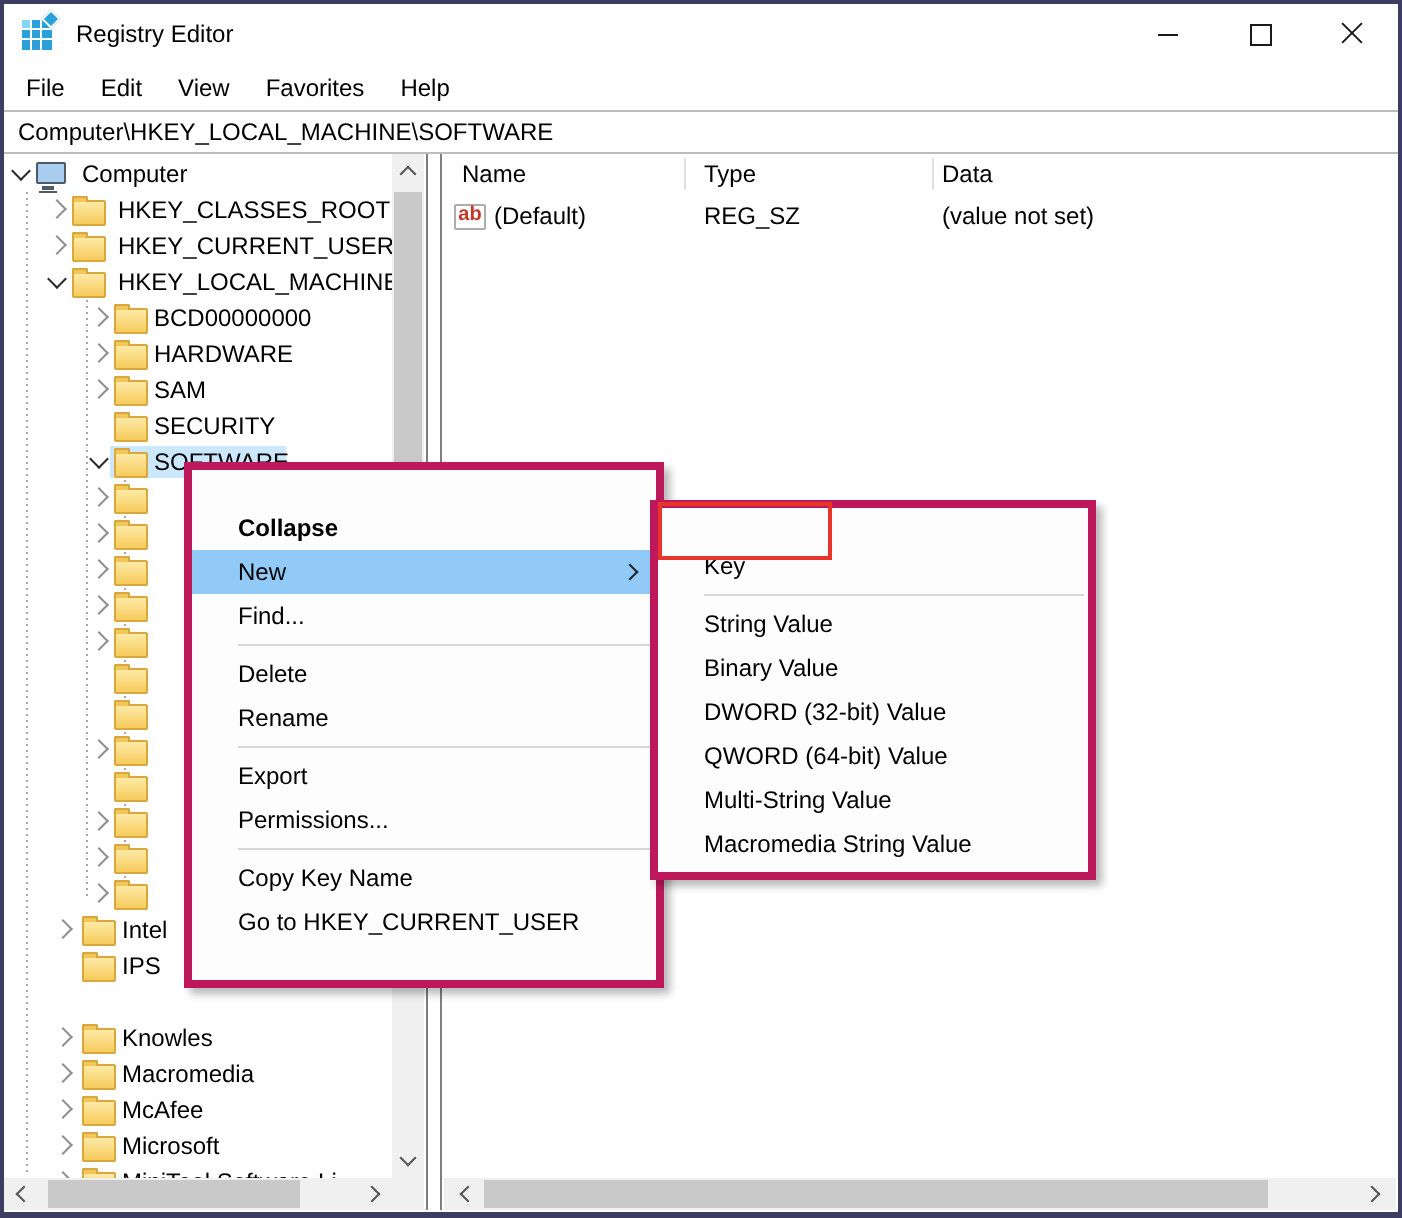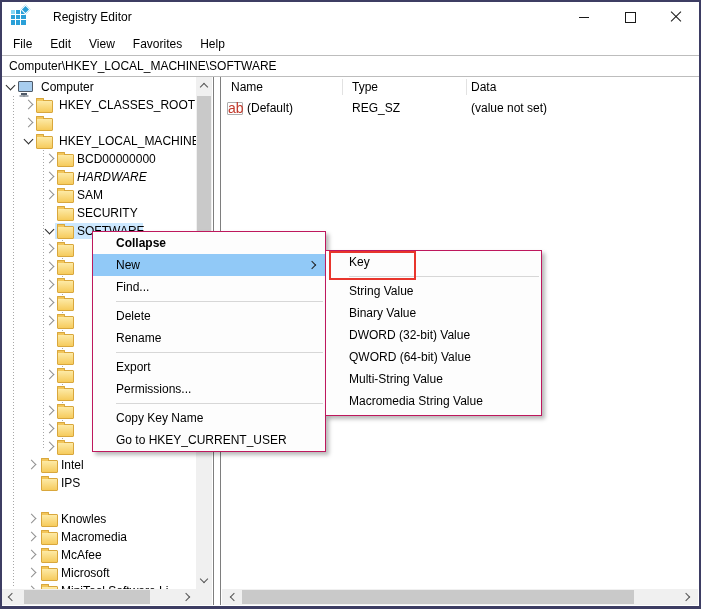--- a/index.html
+++ b/index.html
@@ -11,21 +11,21 @@
   
   .titlebar{position:absolute;left:2px;top:2px;right:2px;height:30px;background:#fff;
     display:flex;align-items:center}
   .app-icon{margin-left:9px;width:15px;height:15px;position:relative;background:#2aa0d8;
     background-image:
       linear-gradient(to right,transparent 4px,#fff 4px,#fff 5px,transparent 5px,transparent 9px,#fff 9px,#fff 10px,transparent 10px),
       linear-gradient(to bottom,transparent 4px,#fff 4px,#fff 5px,transparent 5px,transparent 9px,#fff 9px,#fff 10px,transparent 10px)}
   .app-icon::before{content:"";position:absolute;left:0;top:0;width:4px;height:4px;background:#85d6f4}
   .app-icon::after{content:"";position:absolute;right:-3px;top:-4px;width:5px;height:5px;
     background:#2aa0d8;border:1px solid #fff;transform:rotate(45deg)}
-  .title{margin-left:27px}
+  .title{margin-left:12px}
   .win-controls{margin-left:auto;display:flex;height:100%}
   .wc{width:46px;height:100%;display:flex;align-items:center;justify-content:center}
   .glyph-min{width:10px;height:1px;background:#1a1a1a}
   .glyph-max{width:9px;height:9px;border:1px solid #1a1a1a}
   .glyph-close{position:relative;width:12px;height:12px}
   .glyph-close::before,.glyph-close::after{content:"";position:absolute;left:-1px;top:5px;
     width:14px;height:1px;background:#1a1a1a}
   .glyph-close::before{transform:rotate(45deg)}
   .glyph-close::after{transform:rotate(-45deg)}
 
@@ -68,27 +68,27 @@
   .corner{position:absolute;left:196px;top:589px;width:16px;height:16px;background:var(--sbtrack,#f0f0f0)}
 
   .splitter{position:absolute;left:213px;top:77px;width:6px;height:528px;background:#fff;
     border-left:1.5px solid #7e7e7e;border-right:1.5px solid #7e7e7e;z-index:2}
 
   
   .list-pane{position:absolute;left:222px;top:77px;width:476px;height:512px;background:#fff}
   .lh{position:absolute;top:3px;white-space:nowrap}
   .hdiv{position:absolute;top:2px;width:1px;height:16px;background:#e2e2e2}
   .abicon{position:absolute;left:5px;top:25px;width:14px;height:11px;border:1px solid #adadad;
-    border-radius:1px;background:#fff;color:var(--regsz,#c1392b);font-size:14px;font-weight:normal;
+    border-radius:1px;background:#fff;color:var(--regsz,#c1392b);font-size:10px;font-weight:bold;
     line-height:10px;text-align:center}
   .lcell{position:absolute;top:24px;white-space:nowrap}
 
   
-  .menu{position:absolute;background:#fdfdfd;border:1px solid #be185d;
-    box-shadow:3px 3px 4px rgba(0,0,0,.28);padding:0 0;z-index:30}
+  .menu{position:absolute;background:#fdfdfd;border:4px solid #be185d;
+    box-shadow:3px 3px 4px rgba(0,0,0,.28);padding:18px 0;z-index:30}
   .ctx{left:92px;top:231px;width:232px}
   .sub{left:325px;top:250px;width:215px;padding-bottom:3px}
   .menu .itm{height:22px;line-height:22px;padding-left:23px;position:relative;white-space:nowrap}
   .itm.hl{background:var(--mhl,#91c9f7)}
   .itm.bold{font-weight:bold}
   .sub-arrow{position:absolute;right:10px;top:8px;width:5px;height:5px;
     border-right:1.3px solid #222;border-bottom:1.3px solid #222;transform:rotate(-45deg)}
   .msep{height:1px;background:#d7d7d7;margin:3px 2px 3px 23px}
 
   .red-box{position:absolute;left:329px;top:251px;width:83px;height:25px;
@@ -137,35 +137,36 @@
         <span class="tlabel" style="left: 37px;">Computer</span>
       </div>
       <div class="trow" style="top: 19px;">
         <span class="chev" style="left: 23px;"></span>
         <span class="fold" style="left: 34px;"></span>
         <span class="tlabel" style="left: 55px;">HKEY_CLASSES_ROOT</span>
       </div>
       <div class="trow" style="top: 37px;">
         <span class="chev" style="left: 23px;"></span>
         <span class="fold" style="left: 34px;"></span>
+        <span class="tlabel" style="left: 55px;">HKEY_CURRENT_USER</span>
       </div>
       <div class="trow" style="top: 55px;">
         <span class="chev exp" style="left: 23px;"></span>
         <span class="fold" style="left: 34px;"></span>
         <span class="tlabel" style="left: 55px;">HKEY_LOCAL_MACHINE</span>
       </div>
       <div class="trow" style="top: 73px;">
         <span class="chev" style="left: 44px;"></span>
         <span class="fold" style="left: 55px;"></span>
         <span class="tlabel" style="left: 73px;">BCD00000000</span>
       </div>
       <div class="trow" style="top: 91px;">
         <span class="chev" style="left: 44px;"></span>
         <span class="fold" style="left: 55px;"></span>
-        <span class="tlabel" style="left: 73px; font-style: italic;">HARDWARE</span>
+        <span class="tlabel" style="left: 73px;">HARDWARE</span>
       </div>
       <div class="trow" style="top: 109px;">
         <span class="chev" style="left: 44px;"></span>
         <span class="fold" style="left: 55px;"></span>
         <span class="tlabel" style="left: 73px;">SAM</span>
       </div>
       <div class="trow" style="top: 127px;">
         <span class="fold" style="left: 55px;"></span>
         <span class="tlabel" style="left: 73px;">SECURITY</span>
       </div>

